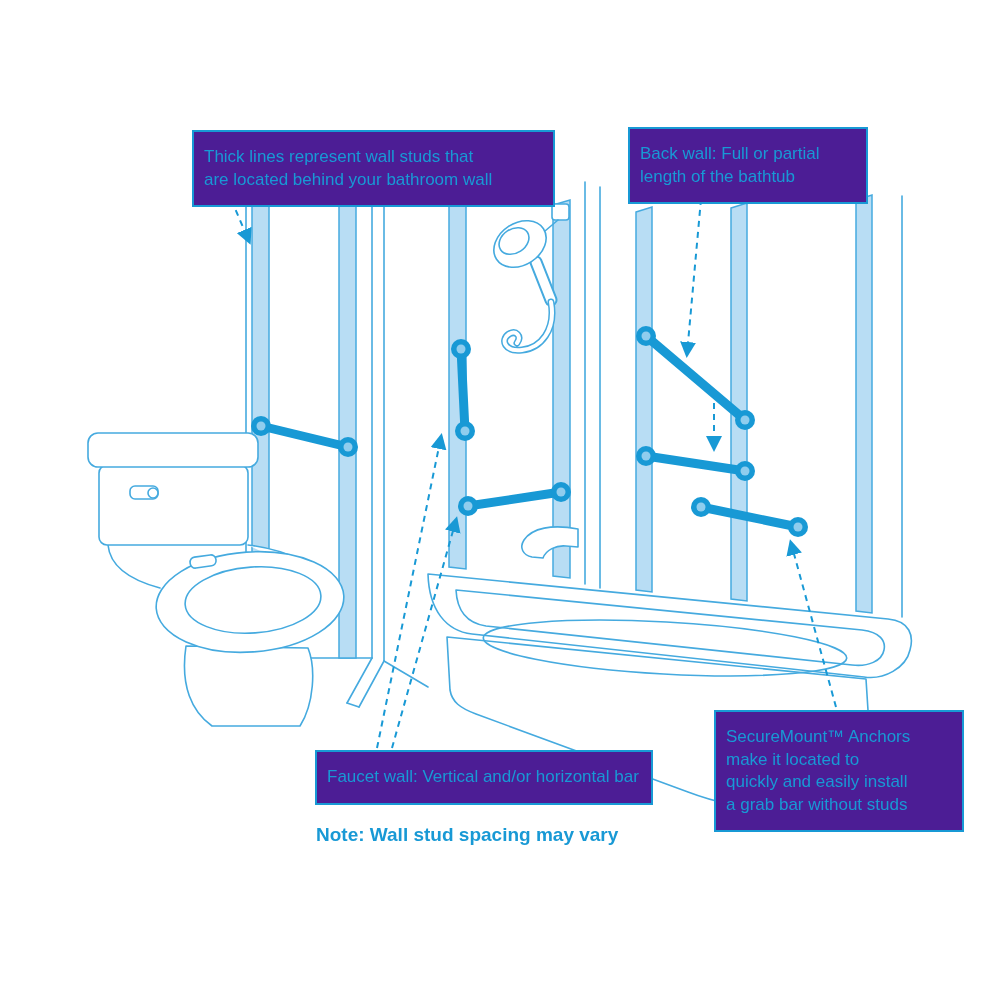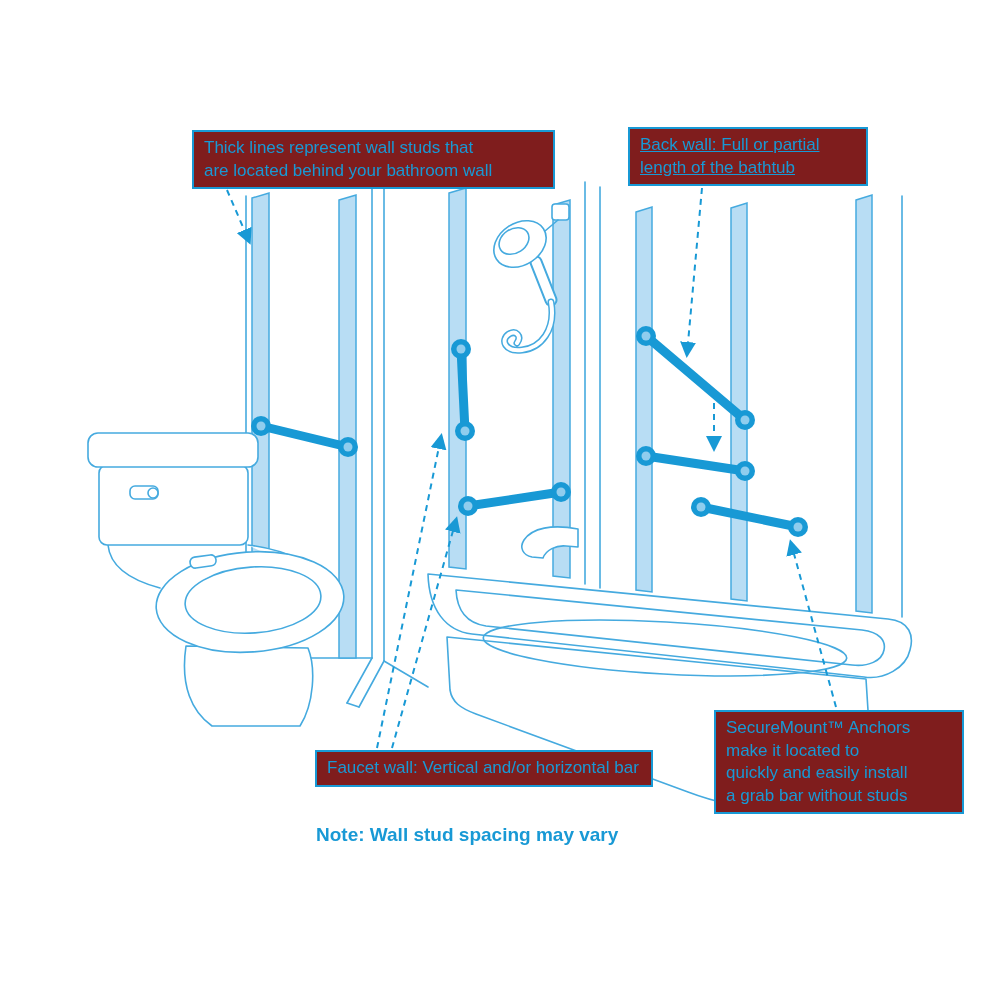--- a/index.html
+++ b/index.html
@@ -11,23 +11,23 @@
   }
   html,body{margin:0;padding:0;background:var(--bg);}
   .stage{
     position:relative;width:1000px;height:1000px;background:var(--bg);
     font-family:"Liberation Sans",sans-serif;overflow:hidden;
   }
   .stage svg{position:absolute;left:0;top:0;}
   .callout{
     position:absolute;box-sizing:border-box;
     border:2px solid var(--accent);
-    background:#7f1d1d;color:var(--accent);
+    background:#4c1d95;color:var(--accent);
     font-size:17px;line-height:1.33;
-    padding:5px 10px;white-space:pre-line;
+    padding:14px 10px;white-space:pre-line;
   }
   .note{
     position:absolute;color:var(--accent);
     font-size:19px;font-weight:bold;white-space:pre;
   }
   .line{stroke:var(--outline,#45aadf);stroke-width:1.6;fill:none;stroke-linecap:round;stroke-linejoin:round;}
   .fillw{fill:#fff;}
   .stud{fill:var(--stud-fill,#b8ddf4);stroke:var(--outline,#45aadf);stroke-width:1.5;}
   .bar{stroke:var(--accent,#1899d5);stroke-width:9;stroke-linecap:round;fill:none;}
   .fo{fill:var(--accent,#1899d5);}
@@ -158,21 +158,21 @@
       <path class="dash" d="M 714,392 L 714,448" marker-end="url(#arr)"></path>
       <path class="dash" d="M 377,748 L 441,437" marker-end="url(#arr)"></path>
       <path class="dash" d="M 392,748 L 456,520" marker-end="url(#arr)"></path>
       <path class="dash" d="M 836,707 L 791,543" marker-end="url(#arr)"></path>
     </g>
   </svg>
 
   <div class="callout" style="left:192px;top:130px;width:363px;">Thick lines represent wall studs that
 are located behind your bathroom wall</div>
 
-  <div class="callout" style="left:628px;top:127px;width:240px;text-decoration:underline;">Back wall: Full or partial
+  <div class="callout" style="left:628px;top:127px;width:240px;">Back wall: Full or partial
 length of the bathtub</div>
 
   <div class="callout" style="left:315px;top:750px;width:338px;">Faucet wall: Vertical and/or horizontal bar</div>
 
   <div class="callout" style="left:714px;top:710px;width:250px;">SecureMount™ Anchors
 make it located to
 quickly and easily install
 a grab bar without studs</div>
 
   <div class="note" style="left:316px;top:824px;">Note: Wall stud spacing may vary</div>

